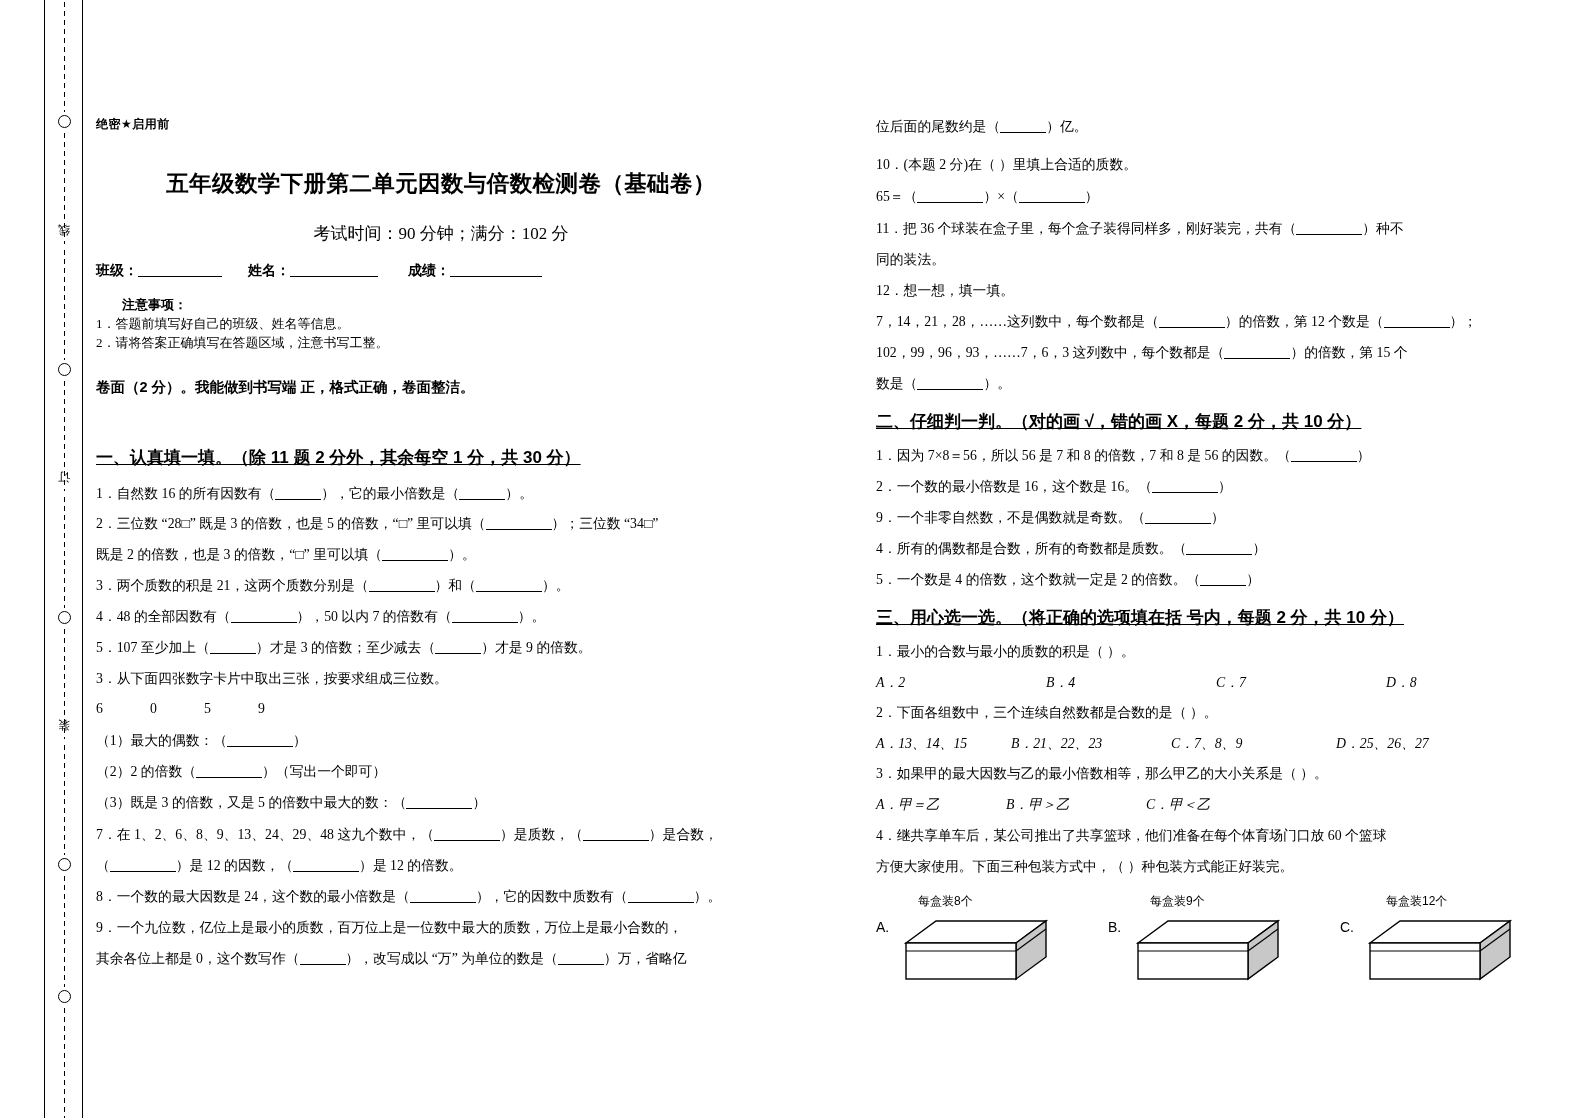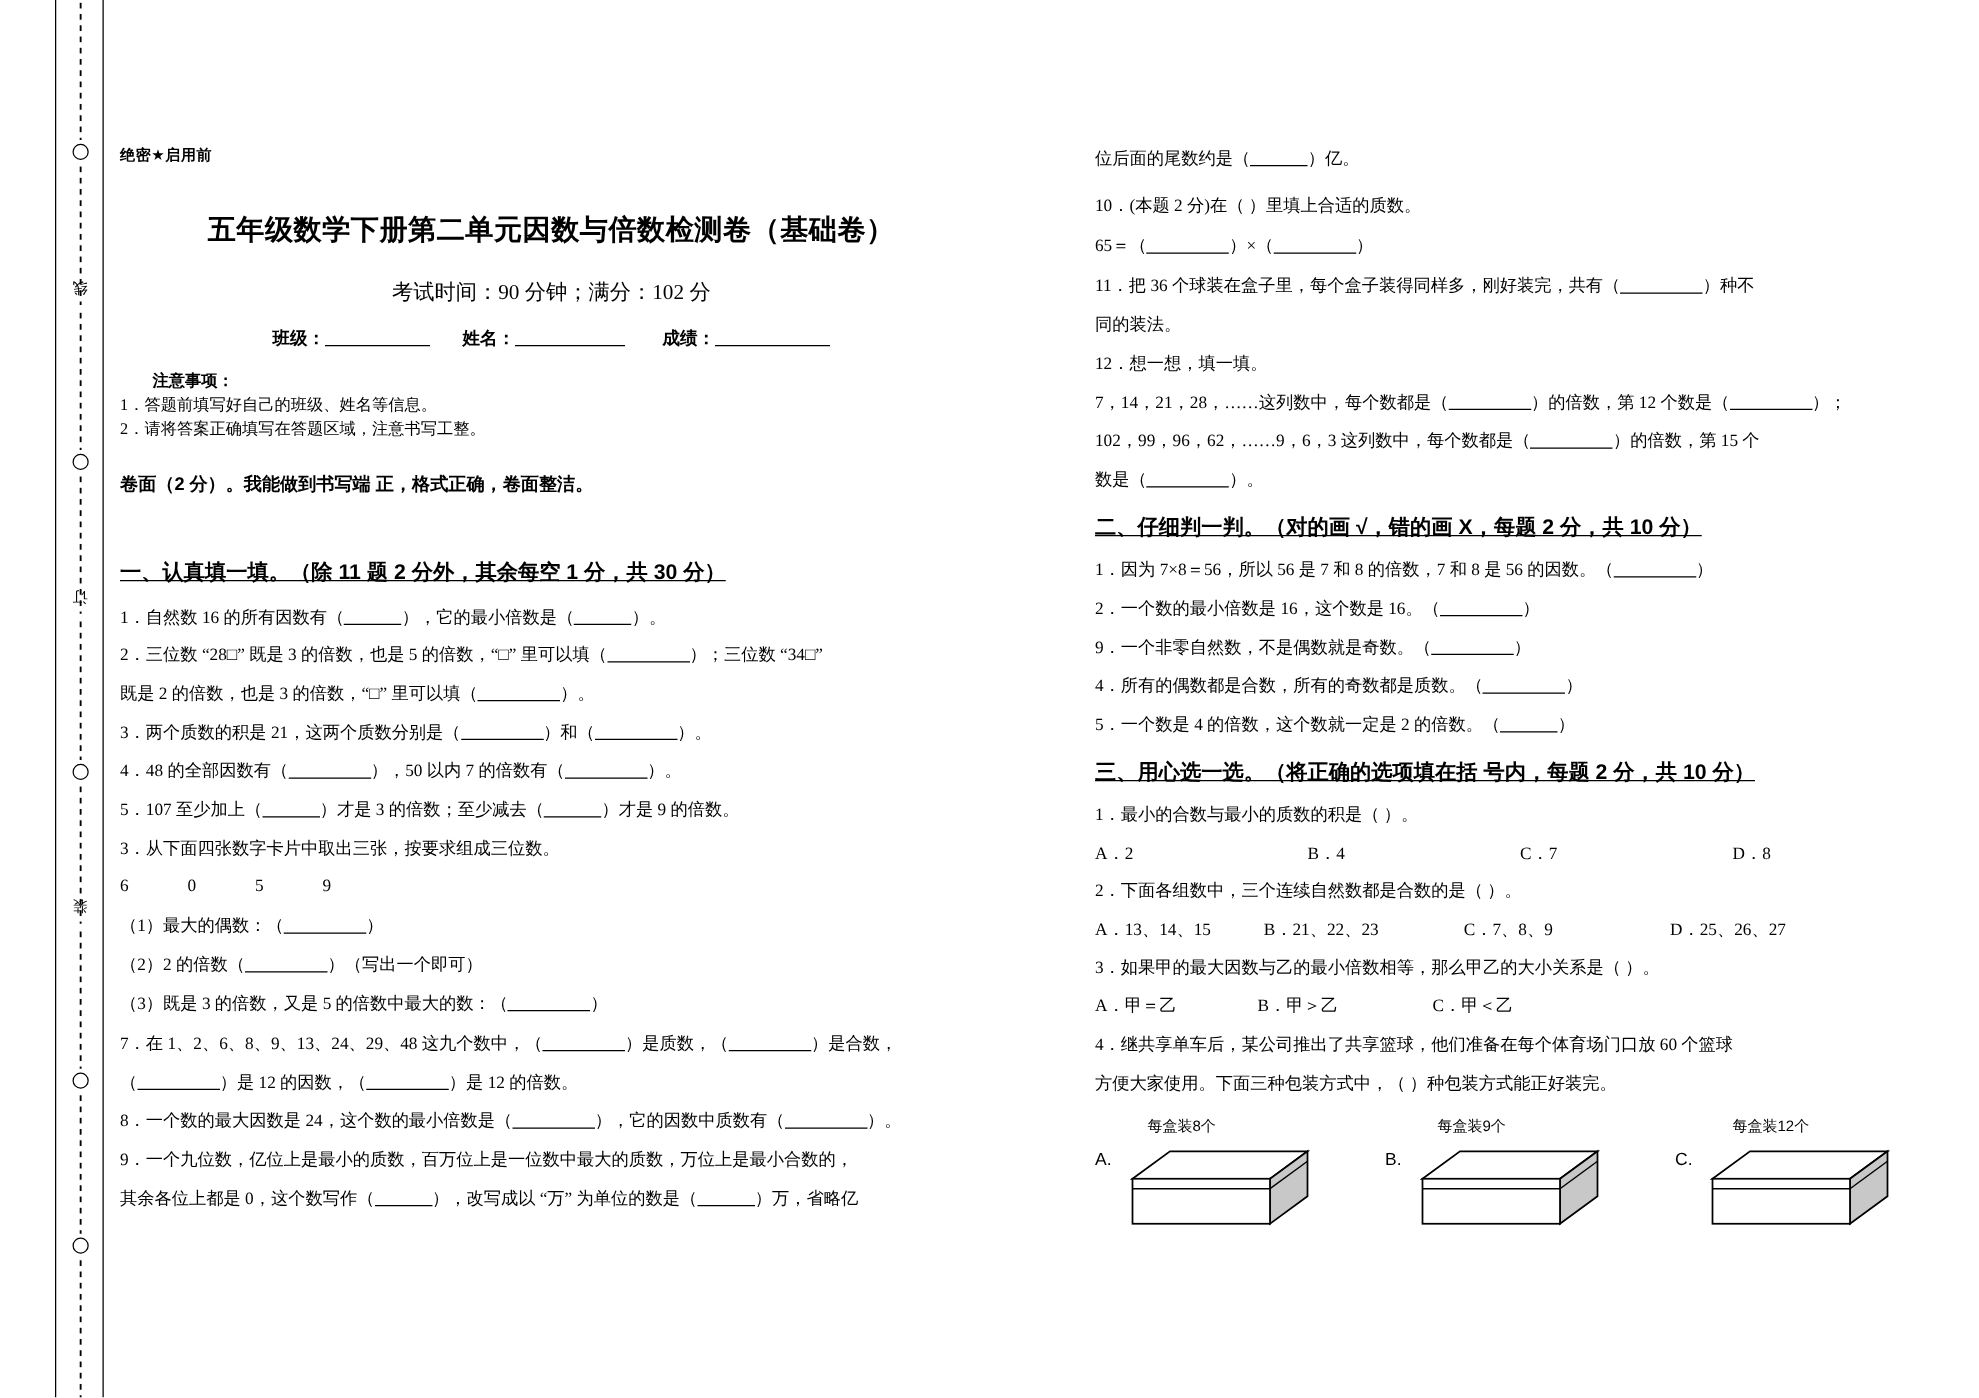--- a/index.html
+++ b/index.html
@@ -61,21 +61,21 @@
     font-family:"Liberation Sans","DejaVu Sans",sans-serif;
     letter-spacing:.4px;
     white-space:nowrap;
   }
   .subinfo{
     position:absolute;left:0;top:222px;width:690px;
     text-align:center;font-size:17px;
   }
   .idrow{
     position:absolute;left:0;top:262px;width:690px;
-    text-align:center;font-size:14px;font-weight:bold;
+    font-size:14px;font-weight:bold;
     font-family:Liberation Serif, serif;
   }
   .idrow .fld{display:inline-block;}
   .idrow .blank{
     display:inline-block;border-bottom:1.4px solid #000;
     vertical-align:-2px;
   }
   .b-a{width:84px;}
   .b-b{width:88px;}
   .b-c{width:92px;}
@@ -107,21 +107,21 @@
 
   .ul{display:inline-block;border-bottom:1.1px solid #000;vertical-align:-2px;}
   .u5{width:46px;}
   .u7{width:66px;}
 
   .cards{position:absolute;left:0;font-size:13.8px;letter-spacing:0;}
   .cards span{display:inline-block;width:54px;}
 
   
   .optrow{position:absolute;left:0;font-size:13.8px;width:660px;}
-  .optrow .o{display:inline-block;}
+  .optrow .o{display:inline-block;font-style:italic;}
 
   
   .boxrow{position:absolute;left:0;top:895px;width:660px;height:90px;}
   .boxitem{position:absolute;}
   .boxletter{
     position:absolute;left:0;top:24px;
     font-size:14px;font-family:"Liberation Sans","DejaVu Sans",sans-serif;
   }
   .boxcap{
     position:absolute;top:-2px;font-size:12px;
@@ -243,21 +243,21 @@
     <div class="q" style="top:220px">
       <span>11．把 36 个球装在盒子里，每个盒子装得同样多，刚好装完，共有（</span><span class="ul u7"></span><span>）种不</span>
     </div>
     <div class="q" style="top:251px">同的装法。</div>
 
     <div class="q" style="top:282px">12．想一想，填一填。</div>
     <div class="q" style="top:313px">
       <span>7，14，21，28，……这列数中，每个数都是（</span><span class="ul u7"></span><span>）的倍数，第 12 个数是（</span><span class="ul u7"></span><span>）；</span>
     </div>
     <div class="q" style="top:344px">
-      <span>102，99，96，62，……9，6，3 这列数中，每个数都是（</span><span class="ul u7"></span><span>）的倍数，第 15 个</span>
+      <span>102，99，96，93，……7，6，3 这列数中，每个数都是（</span><span class="ul u7"></span><span>）的倍数，第 15 个</span>
     </div>
     <div class="q" style="top:375px">
       <span>数是（</span><span class="ul u7"></span><span>）。</span>
     </div>
 
     <div class="sec-head" style="top:410px">二、仔细判一判。（对的画 √，错的画 X，每题 2 分，共 10 分）</div>
 
     <div class="q" style="top:447px">
       <span>1．因为 7×8＝56，所以 56 是 7 和 8 的倍数，7 和 8 是 56 的因数。（</span><span class="ul u7"></span><span>）</span>
     </div>

